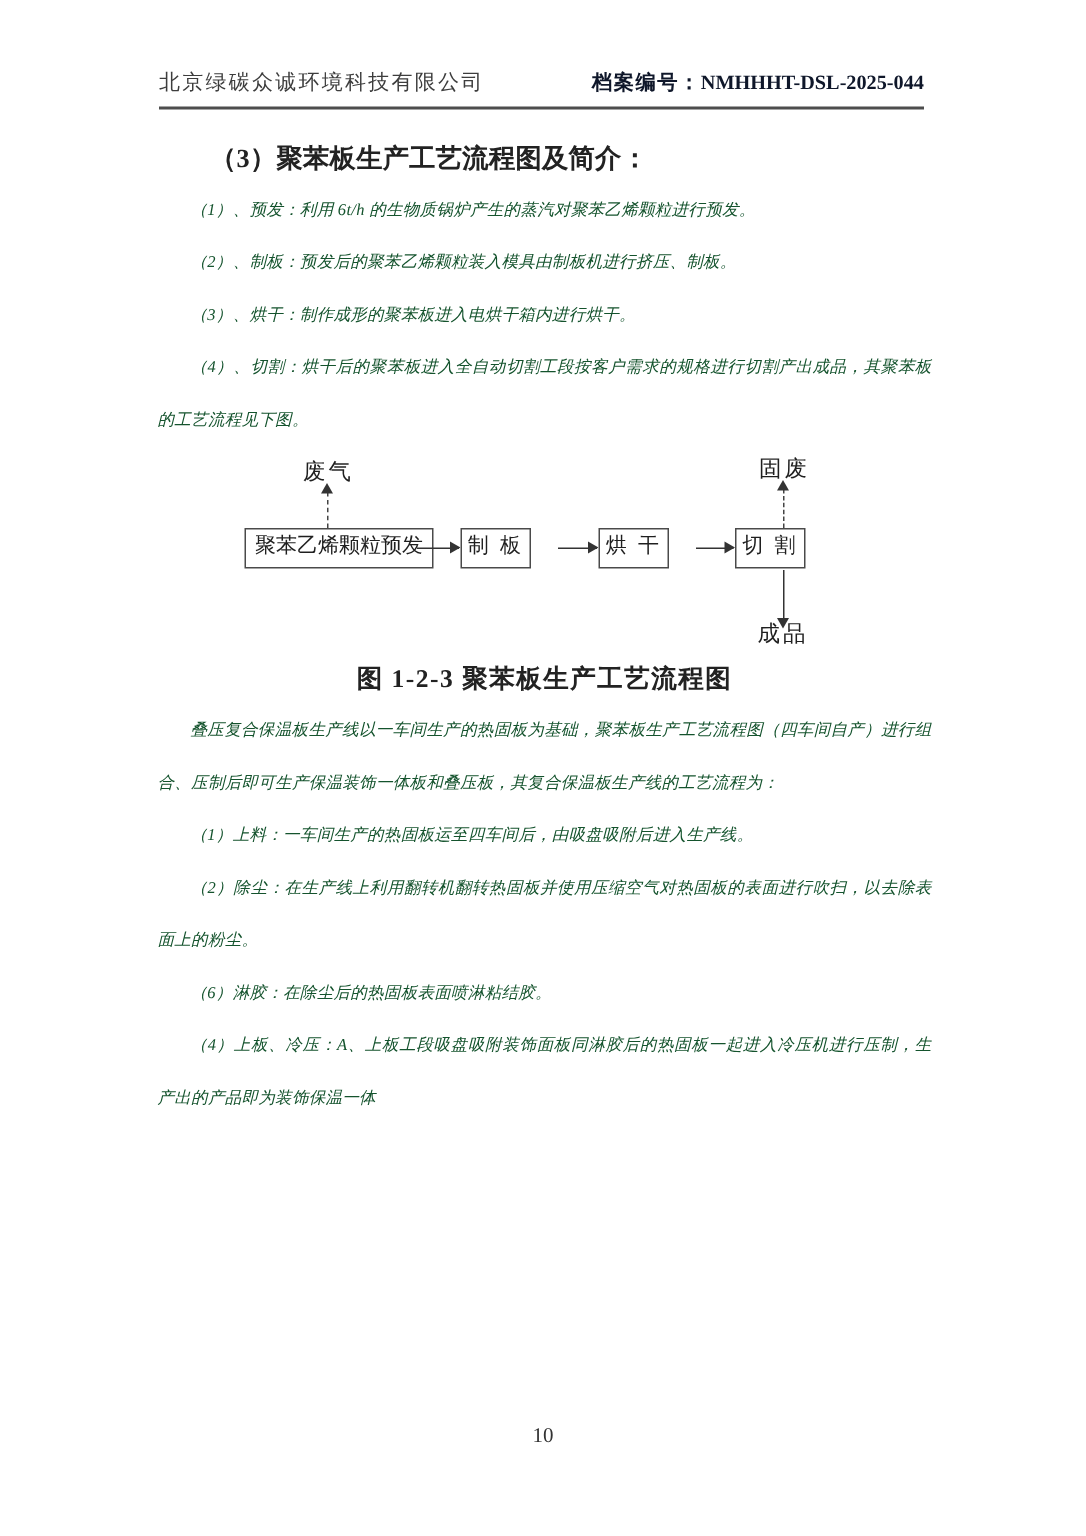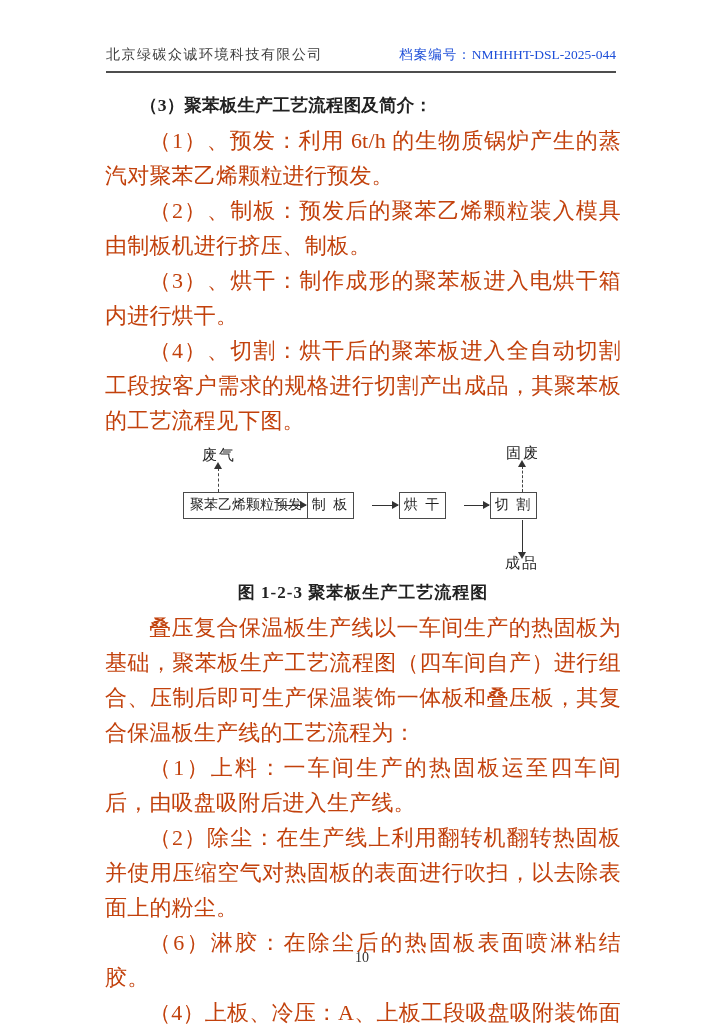--- a/index.html
+++ b/index.html
@@ -29,49 +29,50 @@
     border-bottom: 2px solid #4d4d4d;
     padding-bottom: 7px;
   }
   .header .company {
     font-size: 14px;
     color: #3d3d3d;
     letter-spacing: 1.5px;
   }
   .header .file-no {
     font-size: 13.5px;
-    font-weight: normal;
-    color: #1d4ed8;
+    font-weight: bold;
+    color: #0f172a;
   }
   .header .file-no .label { letter-spacing: 1px; }
 
   
   .content {
     position: absolute;
     top: 88px;
     left: 105px;
     width: 516px;
   }
   .heading {
     font-size: 17.5px;
     font-weight: bold;
     line-height: 35px;
     text-indent: 2em;
     letter-spacing: 0.2px;
     margin: 0;
     color: #222;
   }
   .para {
-    font-size: 22px;
+    font-size: 11px;
     line-height: 35px;
     text-indent: 2em;
     text-align: justify;
     letter-spacing: 0.2px;
     margin: 0;
-    color: #c2410c;
+    color: #14532d;
+    font-style: italic;
   }
 
   
   .flowchart {
     position: relative;
     width: 516px;
     height: 133px;
     margin-top: 4px;
   }
   .fbox {
@@ -180,21 +181,21 @@
     <p class="heading">（3）聚苯板生产工艺流程图及简介：</p>
     <p class="para">（1）、预发：利用 6t/h 的生物质锅炉产生的蒸汽对聚苯乙烯颗粒进行预发。</p>
     <p class="para">（2）、制板：预发后的聚苯乙烯颗粒装入模具由制板机进行挤压、制板。</p>
     <p class="para">（3）、烘干：制作成形的聚苯板进入电烘干箱内进行烘干。</p>
     <p class="para">（4）、切割：烘干后的聚苯板进入全自动切割工段按客户需求的规格进行切割产出成品，其聚苯板的工艺流程见下图。</p>
 
     <div class="flowchart">
       <span class="flabel" style="left:97px; top:4px;">废气</span>
       <div class="v-dashed" style="left:113px; top:26px; height:24px;"></div>
 
-      <div class="fbox" style="left:58px; width:126px;margin-left:20px;">聚苯乙烯颗粒预发</div>
+      <div class="fbox" style="left:58px; width:126px;">聚苯乙烯颗粒预发</div>
       <div class="h-arrow" style="left:173px; width:28px;"></div>
 
       <div class="fbox small" style="left:202px;">制 板</div>
       <div class="h-arrow" style="left:267px; width:26px;"></div>
 
       <div class="fbox small" style="left:294px;">烘 干</div>
       <div class="h-arrow" style="left:359px; width:25px;"></div>
 
       <div class="fbox small" style="left:385px;">切 割</div>
 

